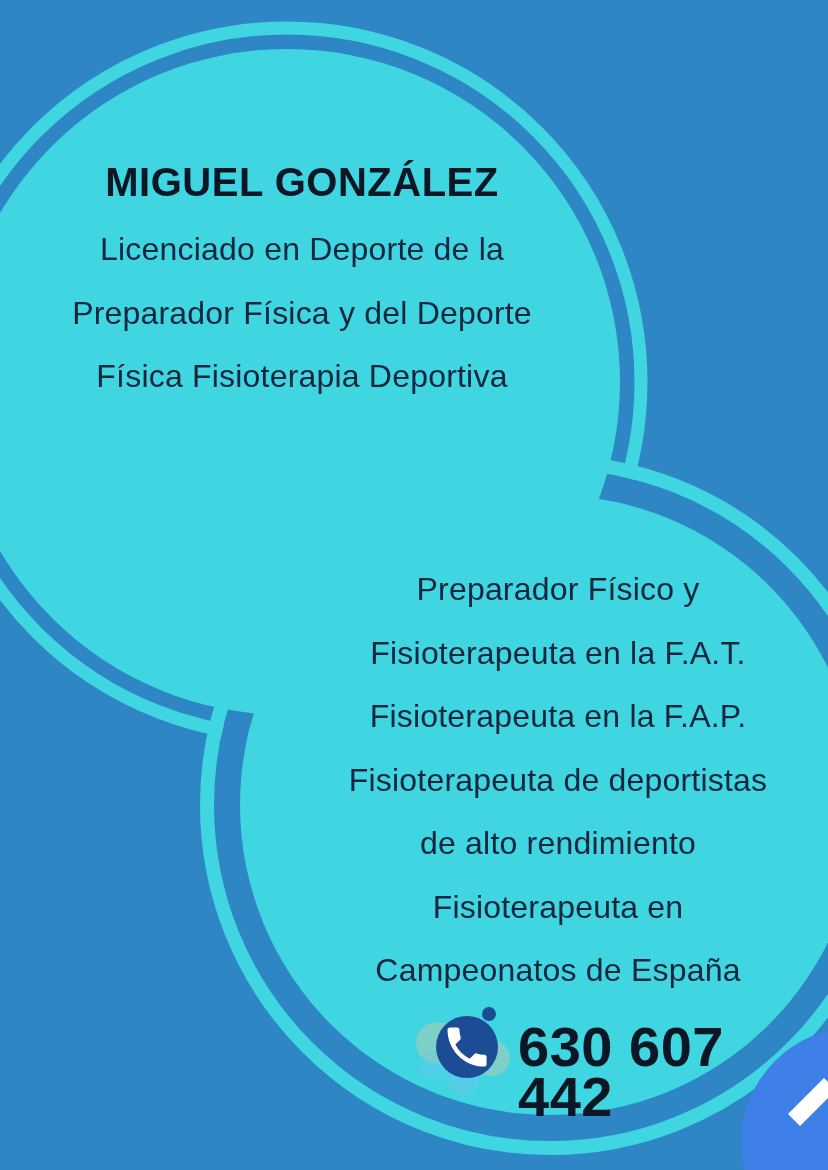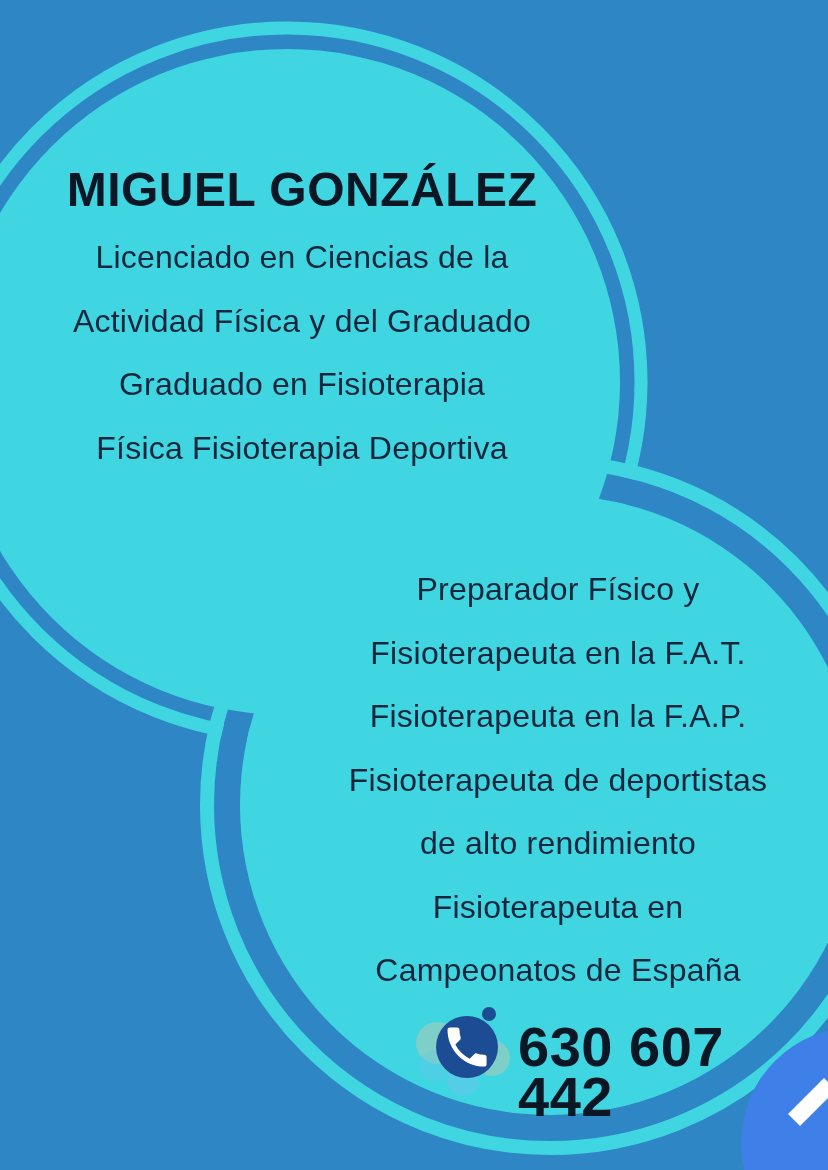--- a/index.html
+++ b/index.html
@@ -24,22 +24,22 @@
   }
   .top-text {
     position: absolute;
     left: 0;
     top: 158px;
     width: 604px;
     text-align: center;
     color: var(--ink, #14233a);
   }
   .top-text h1 {
-    margin: 8px;
-    font-size: 48px;
+    margin: 0;
+    font-size: 40px;
     line-height: 48px;
     font-weight: bold;
     letter-spacing: 0.5px;
     color: var(--ink_strong, #0c1726);
   }
   .top-text p {
     margin: 0;
     font-size: 32px;
     line-height: 63.5px;
     letter-spacing: 0.2px;
@@ -103,23 +103,22 @@
     </g>
 
     <g>
       <circle cx="857" cy="1143" r="116" style="fill:var(--fab,#3f7fe8)"></circle>
       <path d="M794 1120 L830 1084" stroke="#ffffff" stroke-width="17" stroke-linecap="butt"></path>
     </g>
   </svg>
 
   <div class="top-text">
     <h1>MIGUEL GONZÁLEZ</h1>
-    <p>Licenciado en Ciencias de la</p>
-    <p>Actividad Física y del Graduado</p>
-    <p>Graduado en Fisioterapia</p>
+    <p>Licenciado en Deporte de la</p>
+    <p>Preparador Física y del Deporte</p>
     <p>Física Fisioterapia Deportiva</p>
   </div>
 
   <div class="bottom-text">
     <p>Preparador Físico y</p>
     <p>Fisioterapeuta en la F.A.T.</p>
     <p>Fisioterapeuta en la F.A.P.</p>
     <p>Fisioterapeuta de deportistas</p>
     <p>de alto rendimiento</p>
     <p>Fisioterapeuta en</p>

